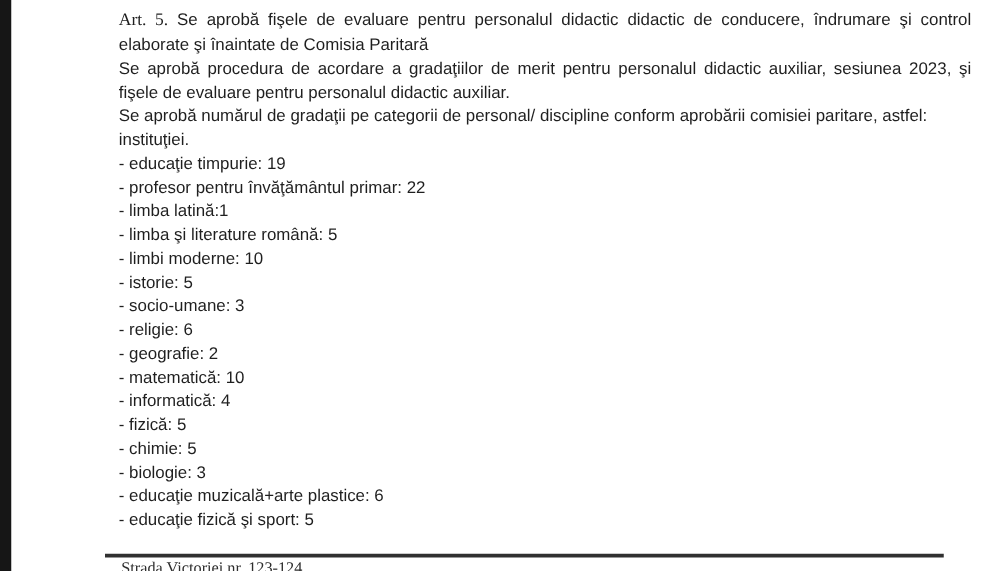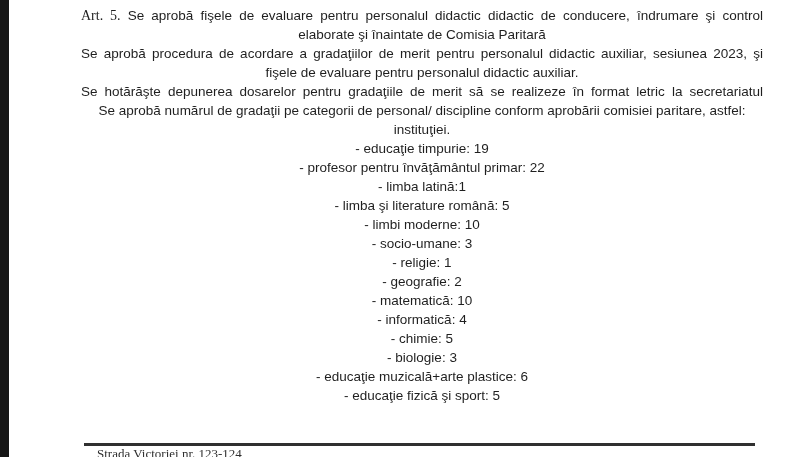--- a/index.html
+++ b/index.html
@@ -13,28 +13,28 @@
     color: #1f1f1f;
   }
   .scan-bar {
     position: absolute;
     left: 0; top: 0;
     width: 9px; height: 457px;
     background: #161616;
   }
   .content {
     position: absolute;
-    left: 81px; top: 6px;
+    left: 95px; top: 6px;
     width: 682px;
     font-size: 13.5px;
     line-height: 19px;
   }
   .line {
     white-space: nowrap;
-    text-align: center;
+    text-align: left;
   }
   .line.j {
     text-align: justify;
     text-align-last: justify;
   }
   .art {
     font-family: "Liberation Serif", serif;
     font-size: 14px;
   }
   .footer-rule {
@@ -59,35 +59,36 @@
 <div class="scan-bar"></div>
 
 <div class="content">
   <div class="line j">
     <span class="art">Art. 5.</span>
     <span>Se aprobă fişele de evaluare pentru personalul didactic didactic de conducere, îndrumare şi control</span>
   </div>
   <div class="line">elaborate şi înaintate de Comisia Paritară</div>
   <div class="line j">Se aprobă procedura de acordare a gradaţiilor de merit pentru personalul didactic auxiliar, sesiunea 2023, şi</div>
   <div class="line">fişele de evaluare pentru personalul didactic auxiliar.</div>
-  <div class="line j">Se hotărăşte depunerea dosarelor pentru gradaţiile de merit să se realizeze în format letric la secretariatul</div>
   <div class="line">Se aprobă numărul de gradaţii pe categorii de personal/ discipline conform aprobării comisiei paritare, astfel:</div>
   <div class="line">instituţiei.</div>
 
   <div>
     <div class="line">- educaţie timpurie: 19</div>
     <div class="line">- profesor pentru învăţământul primar: 22</div>
     <div class="line">- limba latină:1</div>
     <div class="line">- limba şi literature română: 5</div>
     <div class="line">- limbi moderne: 10</div>
+    <div class="line">- istorie: 5</div>
     <div class="line">- socio-umane: 3</div>
-    <div class="line">- religie: 1</div>
+    <div class="line">- religie: 6</div>
     <div class="line">- geografie: 2</div>
     <div class="line">- matematică: 10</div>
     <div class="line">- informatică: 4</div>
+    <div class="line">- fizică: 5</div>
     <div class="line">- chimie: 5</div>
     <div class="line">- biologie: 3</div>
     <div class="line">- educaţie muzicală+arte plastice: 6</div>
     <div class="line">- educaţie fizică şi sport: 5</div>
   </div>
 </div>
 
 <div class="footer-rule"></div>
 <div class="footer-text">Strada Victoriei nr. 123-124</div>
 

